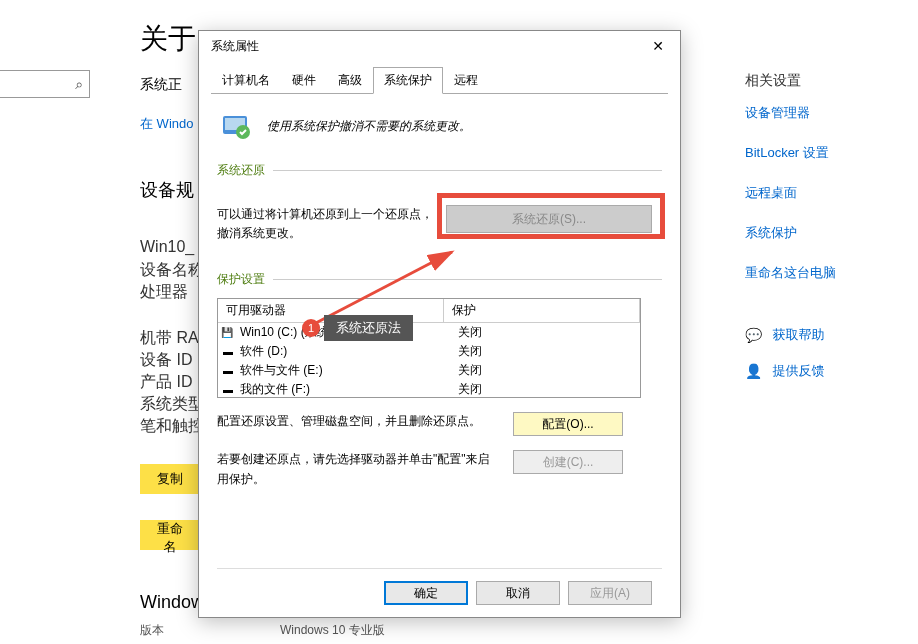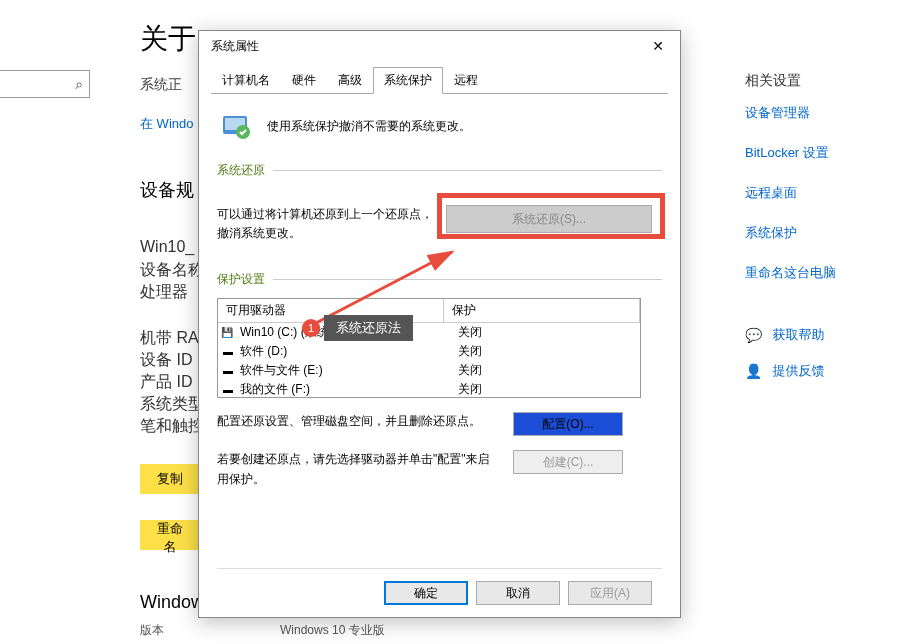--- a/index.html
+++ b/index.html
@@ -1,20 +1,20 @@
 <!DOCTYPE html>
 <html><head>
 <meta charset="utf-8">
 <style>
 * { box-sizing: border-box; margin: 0; padding: 0; font-family: "Microsoft YaHei", "Segoe UI", sans-serif; }
 body { background: #fff; width: 918px; height: 644px; position: relative; overflow: hidden; }
 
 .page-bg { position: absolute; left: 0; top: 0; width: 918px; height: 644px; }
 .page-title { position: absolute; left: 140px; top: 20px; font-size: 28px; font-weight: 400; color: #000; }
-.subtitle { position: absolute; left: 140px; top: 76px; font-size: 14px; color: #404040; }
+.subtitle { position: absolute; left: 140px; top: 76px; font-size: 14px; color: #000000; }
 .windows-link { position: absolute; left: 140px; top: 115px; font-size: 13px; color: #0066cc; }
 .search-box { position: absolute; left: -10px; top: 70px; width: 100px; height: 28px; border: 1px solid #999; background: #fff; }
 .search-box .search-icon { position: absolute; right: 6px; top: 5px; font-size: 14px; color: #555; }
 
 .section-heading { position: absolute; left: 140px; font-size: 18px; font-weight: 400; color: #000; }
 .device-specs { top: 178px; }
 .windows-specs { top: 592px; }
 
 .spec-row { position: absolute; left: 140px; font-size: 16px; color: #333; }
 .r1 { top: 238px; } .r2 { top: 260px; } .r3 { top: 282px; }
@@ -37,21 +37,21 @@
 .titlebar { height: 30px; display: flex; align-items: center; justify-content: space-between; padding: 0 8px 0 12px; }
 .titlebar .title { font-size: 12px; color: #000; }
 .titlebar .close { font-size: 14px; cursor: pointer; padding: 4px 8px; }
 
 .tabs { display: flex; padding: 6px 12px 0 12px; position: relative; }
 .tab { font-size: 12px; padding: 4px 10px; border: 1px solid transparent; cursor: pointer; position: relative; }
 .tab.active { border: 1px solid #aaa; border-bottom: 1px solid #fff; background: #fff; z-index: 2; }
 .tab-separator { position: absolute; left: 12px; right: 12px; bottom: 0; height: 1px; background: #aaa; z-index: 1; }
 
 .body-area { padding: 14px 18px; }
-.intro { display: flex; align-items: center; gap: 14px; margin-bottom: 18px; }
+.intro { display: flex; align-items: center; gap: 14px; margin-bottom: 18px; font-style: italic; }
 .intro .shield { width: 36px; height: 36px; display: flex; align-items: center; justify-content: center; }
 .intro .desc { font-size: 12px; color: #000; }
 
 .groupbox { margin-top: 8px; }
 .groupbox .gtitle { font-size: 12px; color: #4d7c0f; display: flex; align-items: center; gap: 8px; }
 .groupbox .gtitle .gline { flex: 1; height: 1px; background: #ccc; }
 .restore-row { display: flex; align-items: flex-start; margin-top: 26px; gap: 11px; }
 .restore-row .rtext { font-size: 12px; width: 218px; line-height: 1.6; }
 .restore-row .rbtn { flex: 1; position: relative; }
 
@@ -65,21 +65,21 @@
 .drive-header { display: flex; border-bottom: 1px solid #ccc; background: #fff; font-size: 12px; position: sticky; top: 0; }
 .drive-header span { padding: 3px 8px; border-right: 1px solid #ccc; }
 .drive-header .col1 { width: 226px; } .drive-header .col2 { flex: 1; }
 .drive-row { display: flex; font-size: 12px; padding: 1px 0; align-items: center; }
 .drive-row .dicon { width: 20px; text-align: center; font-size: 10px; }
 .drive-row .dname { width: 212px; padding-left: 2px; }
 .drive-row .dprot { flex: 1; padding-left: 8px; }
 
 .cfg-row { display: flex; align-items: flex-start; margin-top: 14px; gap: 12px; }
 .cfg-row .ctext { font-size: 12px; width: 284px; line-height: 1.6; }
-.cfg-row button { width: 110px; height: 24px; background: #1d4ed8; border: 1px solid #aaa; font-size: 12px; }
+.cfg-row button { width: 110px; height: 24px; background: #fef9c3; border: 1px solid #aaa; font-size: 12px; }
 .cfg-row button.disabled { color: #999; background: #eee; }
 
 .footer { position: absolute; bottom: 12px; left: 0; right: 0; display: flex; justify-content: flex-end; gap: 8px; padding: 0 28px; }
 .footer button { width: 84px; height: 24px; font-size: 12px; background: #e8e8e8; border: 1px solid #aaa; }
 .footer button.primary { border: 2px solid #0078d7; }
 .footer button.disabled { color: #999; }
 .footer-line { position: absolute; bottom: 48px; left: 18px; right: 18px; height: 1px; background: #ddd; }
 
 .arrow-svg { position: absolute; pointer-events: none; }
 .callout { position: absolute; left: 302px; top: 315px; display: flex; align-items: center; pointer-events: none; z-index: 5;}

